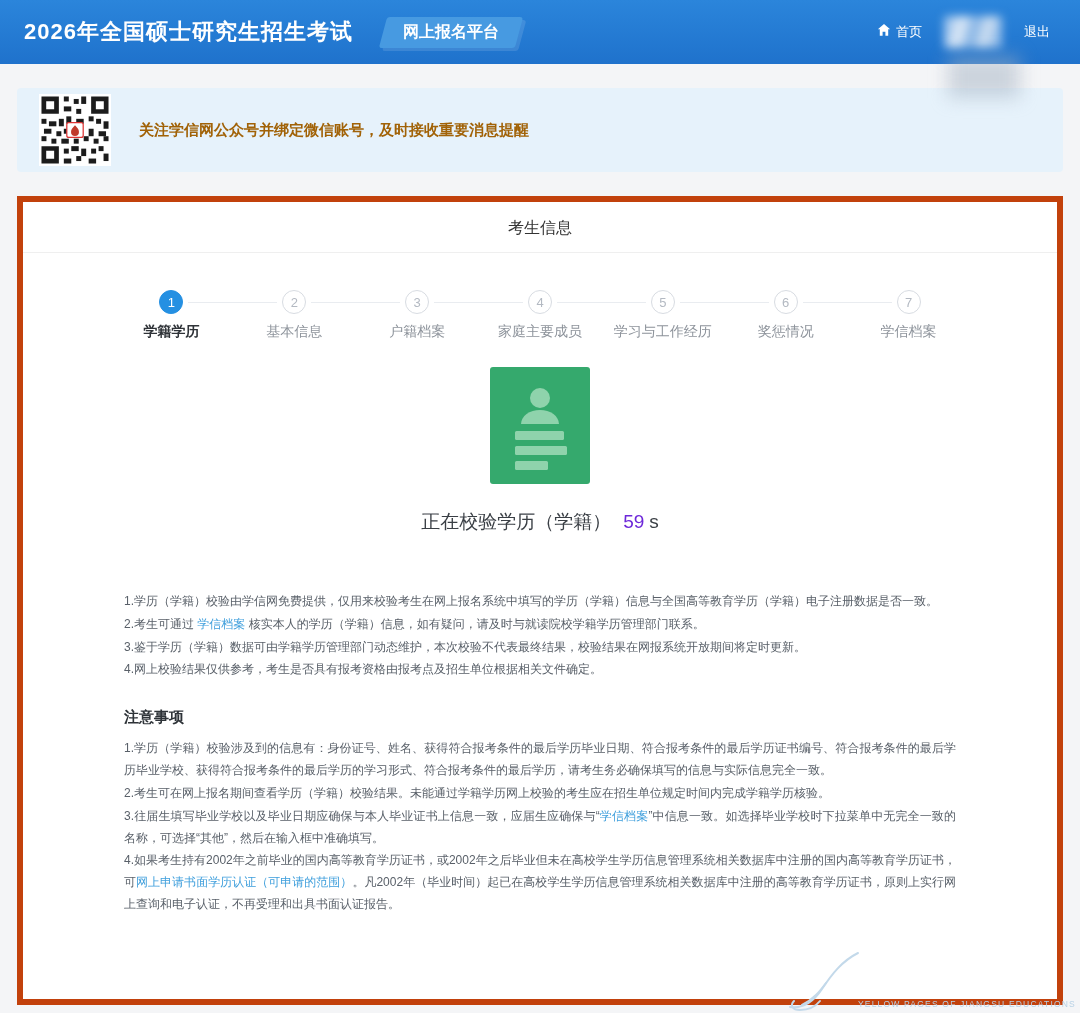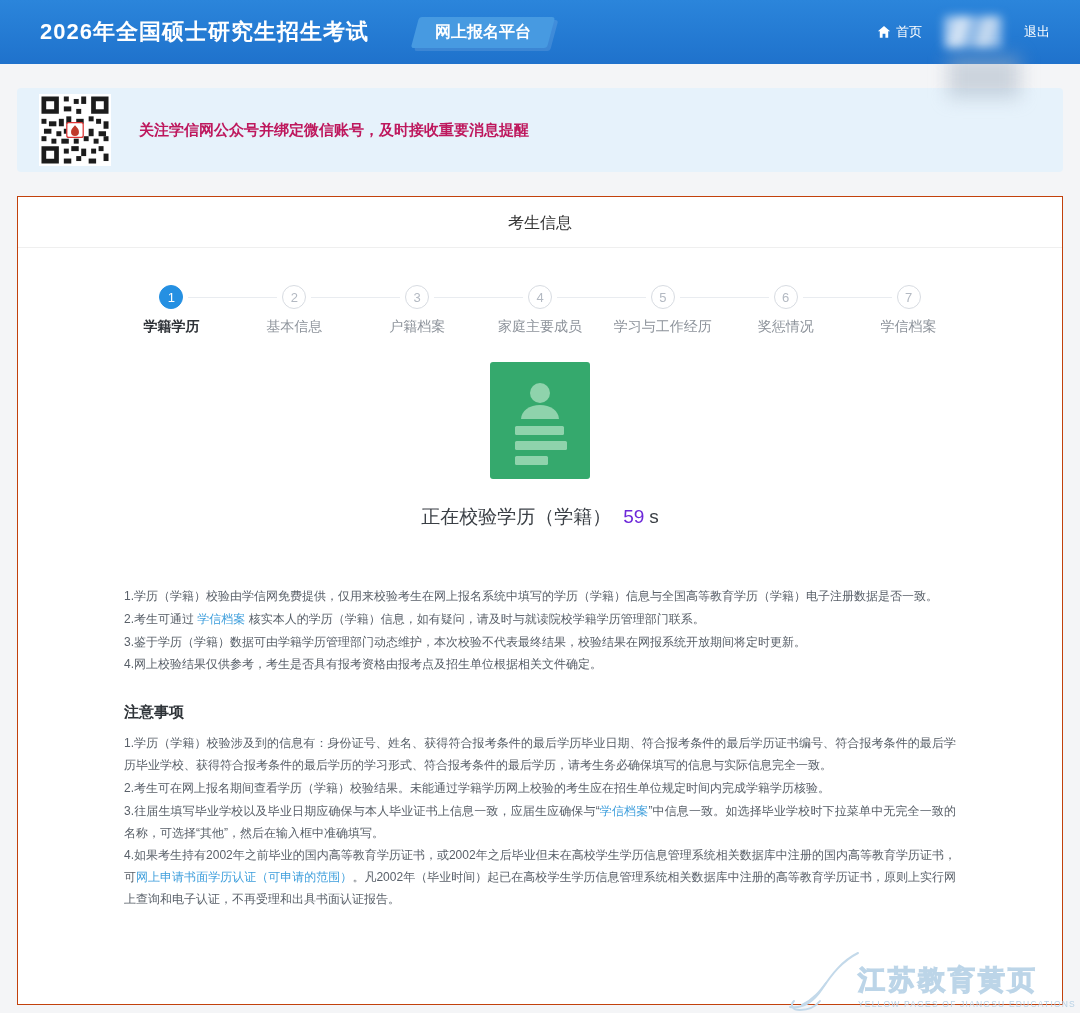--- a/index.html
+++ b/index.html
@@ -4,54 +4,54 @@
 <style>
   * { margin:0; padding:0; box-sizing:border-box; }
   html,body { width:1080px; height:1013px; }
   body {
     font-family:"Liberation Sans","DejaVu Sans",sans-serif;
     background:#f4f5f7; color:#333; position:relative; overflow:hidden;
   }
   
   .topbar {
     height:64px; background:linear-gradient(180deg,#2b85db,#1f72cc);
-    display:flex; align-items:center; padding:0 30px 0 40px; position:relative; z-index:2;gap:16px;
+    display:flex; align-items:center; padding:0 30px 0 24px; position:relative; z-index:2;
   }
   .brand { color:#fff; font-size:22px; font-weight:bold; letter-spacing:1px; white-space:nowrap; }
   .badge-wrap { margin-left:30px; position:relative; }
   .badge {
     display:inline-block; background:#479ae1; transform:skewX(-15deg);
     padding:5px 20px; border-radius:3px; box-shadow:4px 3px 0 rgba(255,255,255,0.12);
   }
   .badge > span { display:inline-block; transform:skewX(15deg); color:#fff; font-size:16px; font-weight:bold; }
   .topnav { margin-left:auto; display:flex; align-items:center; gap:22px; color:#fff; font-size:13px; }
-  .navitem { display:flex; align-items:center; gap:5px; cursor:pointer; }
+  .navitem { display:flex; gap:5px; cursor:pointer; }
   .home-svg { width:14px; height:14px; display:block; }
   .user-blur {
     width:58px; height:32px; border-radius:4px;
     background:linear-gradient(105deg,#9fc4ec 10%,#e2ecf7 30%,#7fb0e4 50%,#d3e2f2 70%,#8db9e8 90%);
     filter:blur(5px);
   }
   .blur-spill {
     position:absolute; left:948px; top:56px; width:72px; height:42px;
     background:rgba(165,180,195,0.5); filter:blur(9px); z-index:3; pointer-events:none;
   }
   
   .notice {
     margin:24px 17px 0; height:84px; background:#e6f2fb; border-radius:4px;
     display:flex; align-items:center; gap:28px; padding:6px 22px;
   }
   .qr { width:72px; height:72px; background:#fff; flex:0 0 auto; }
   .qr svg { width:100%; height:100%; display:block; }
-  .notice-title { font-size:15px; font-weight:bold; color:#be185d; }
+  .notice-title { font-size:15px; font-weight:bold; color:#a16207; }
   .notice-body { font-size:13px; color:#68727e; margin-top:11px; }
   
   .card {
     margin:24px 17px 0; height:809px; background:#fff;
-    border:1px solid #c2410c; position:relative;
+    border:6px solid #c2410c; position:relative;
   }
   .card-title {
     height:51px; line-height:51px; text-align:center; font-size:16px; color:#333;
     border-bottom:1px solid #efefef;
   }
   
   .steps { width:860px; margin:37px auto 0; display:flex; }
   .step { flex:1; display:flex; flex-direction:column; align-items:center; position:relative; cursor:pointer; }
   .step .circle {
     width:24px; height:24px; border-radius:50%; background:#fff;
@@ -237,16 +237,15 @@
 
 <div class="watermark">
   <svg class="wm-svg" viewBox="0 0 86 64">
     <g fill="none" stroke="#c3d9ea" stroke-width="2" stroke-linecap="round">
       <path d="M6 58 C 20 60, 30 52, 38 40 C 48 25, 58 12, 74 4"></path>
       <path d="M18 56 C 30 50, 36 42, 42 34"></path>
       <path d="M10 52 C 6 56, 8 61, 16 61 C 26 61, 32 57, 36 52"></path>
     </g>
   </svg>
   <div class="wm-text">
-    <div class="wm-cn">江苏教育黄页</div>
     <div class="wm-en">YELLOW PAGES OF JIANGSU EDUCATIONS</div>
   </div>
 </div>
 
 </body></html>

